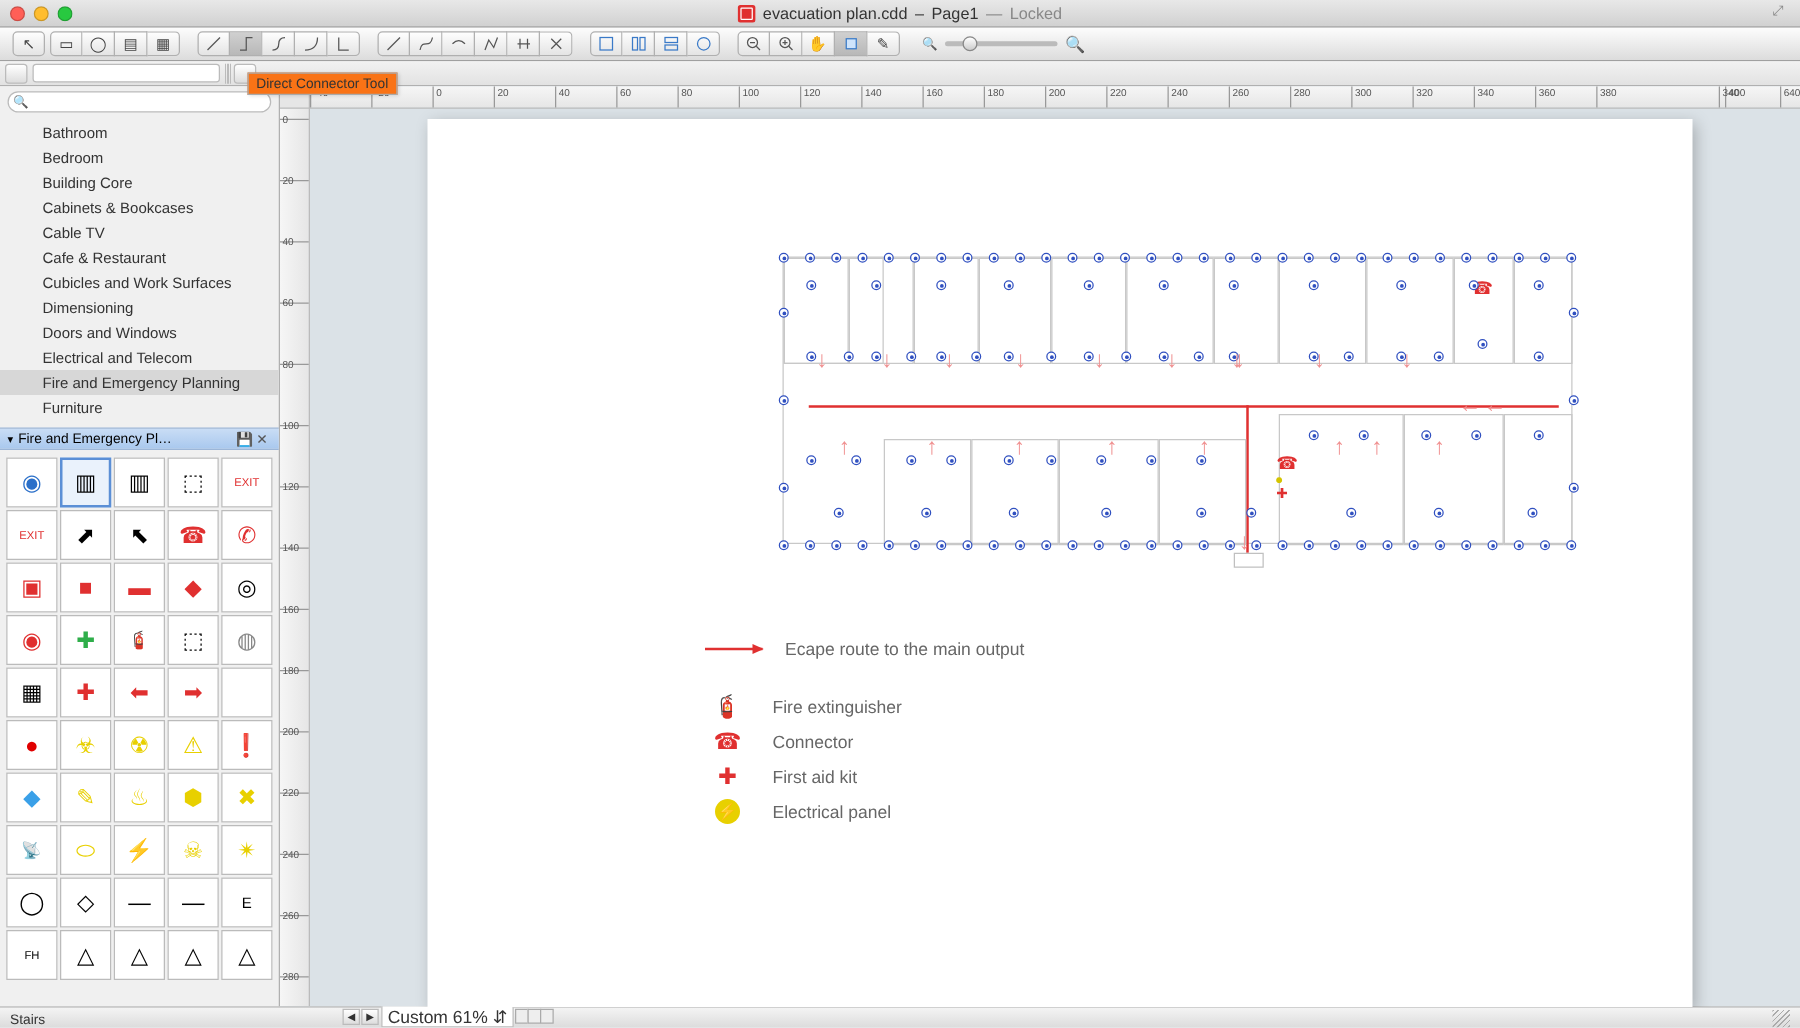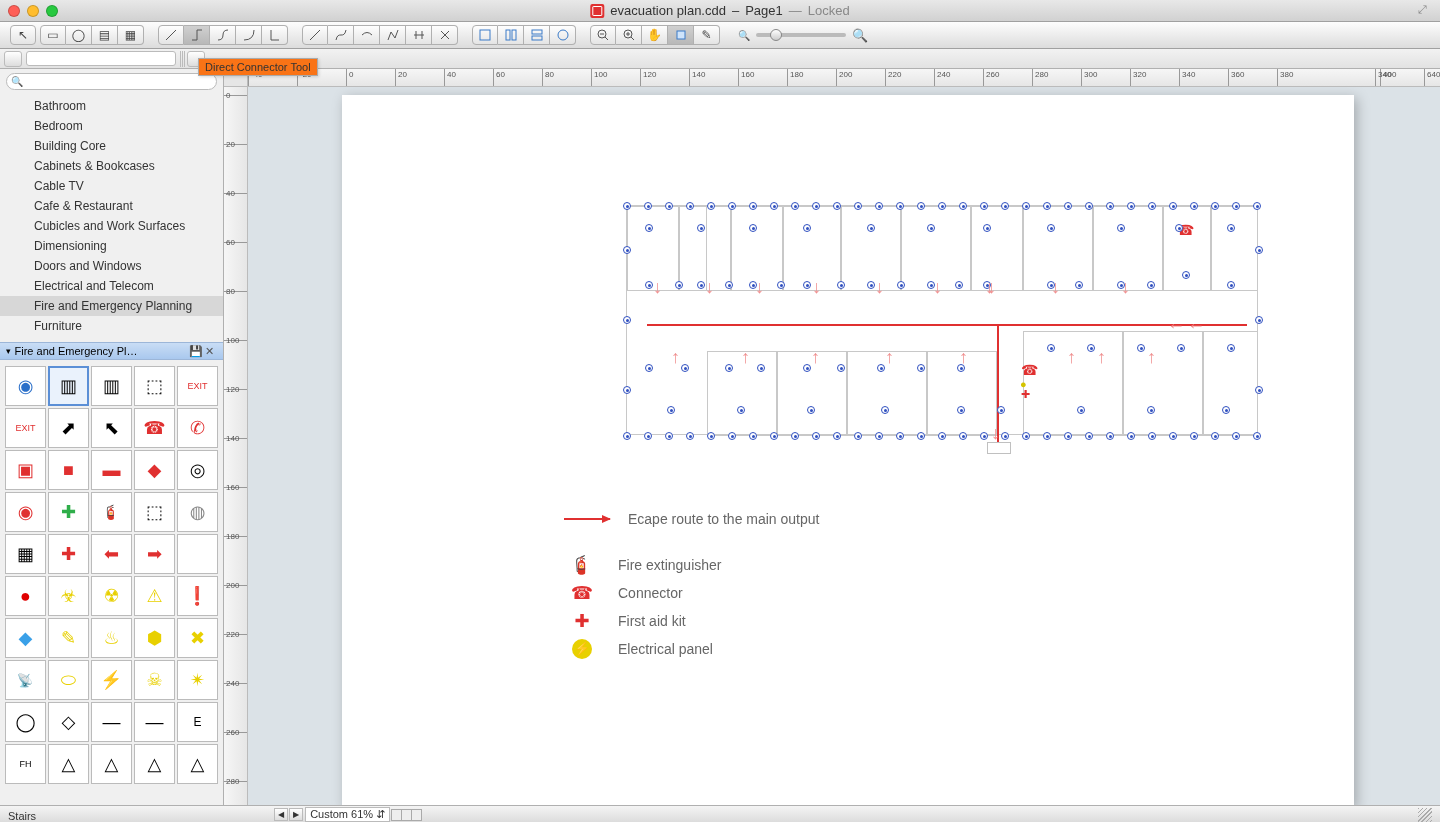--- a/index.html
+++ b/index.html
@@ -89,21 +89,21 @@
 .arrow-dark::after{content:""; position:absolute; right:-1px; top:-3.5px; border-left:9px solid #e03030; border-top:4.5px solid transparent; border-bottom:4.5px solid transparent;}
 
 .care{position:absolute; left:790px; top:370px; width:300px; height:300px; border:5px solid #e00000; border-radius:50%; padding:50px 34px; font-size:16px;}
 .care .title{color:#e00000; font-weight:bold; margin-bottom:18px;}
 .care .line{color:#000; line-height:1.4;}
 .care .line .fl{color:#e00000;}
 
 
 .status{height:17px; background:linear-gradient(#f4f4f4,#dcdcdc); border-top:1px solid #b0b0b0; display:flex; align-items:flex-end; font-size:11px; padding:0 8px; gap:8px;}
 .status .zoom{display:flex; align-items:center; gap:2px; margin-left:230px;}
-.status .zoom .val{border:1px solid #bbb; padding:0 4px; background:#fff; font-size:11px;}
+.status .zoom .val{border:1px solid #bbb; padding:0 4px; background:#fff; font-size:14px;}
 .status .tabs{display:flex;}
 .status .tabs .tab{width:11px; height:12px; border:1px solid #aaa; background:#eee; margin-left:-1px;}
 .status .arrows{display:flex; gap:1px;}
 .status .arrows .ab{width:14px; height:13px; background:linear-gradient(#fff,#ddd); border:1px solid #bbb; display:flex; align-items:center; justify-content:center; font-size:8px;}
 .spacer{flex:1;}
 .resize{width:14px; height:14px; background:repeating-linear-gradient(135deg,#aaa,#aaa 1px,transparent 1px,transparent 3px);}
 
 
 svg{display:block;}
 </style>

